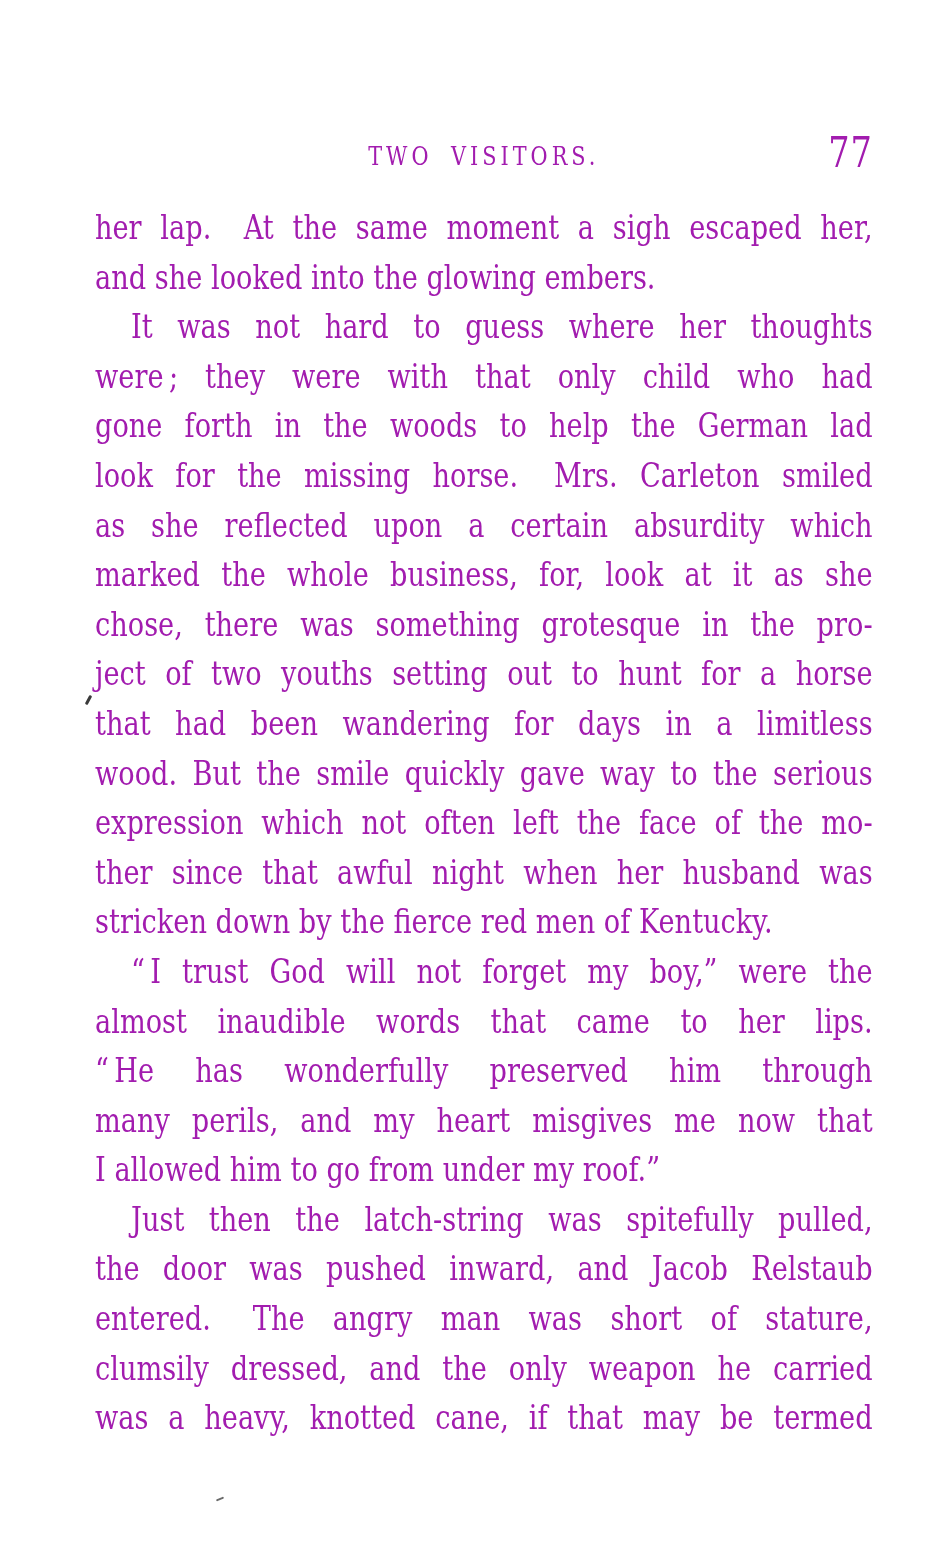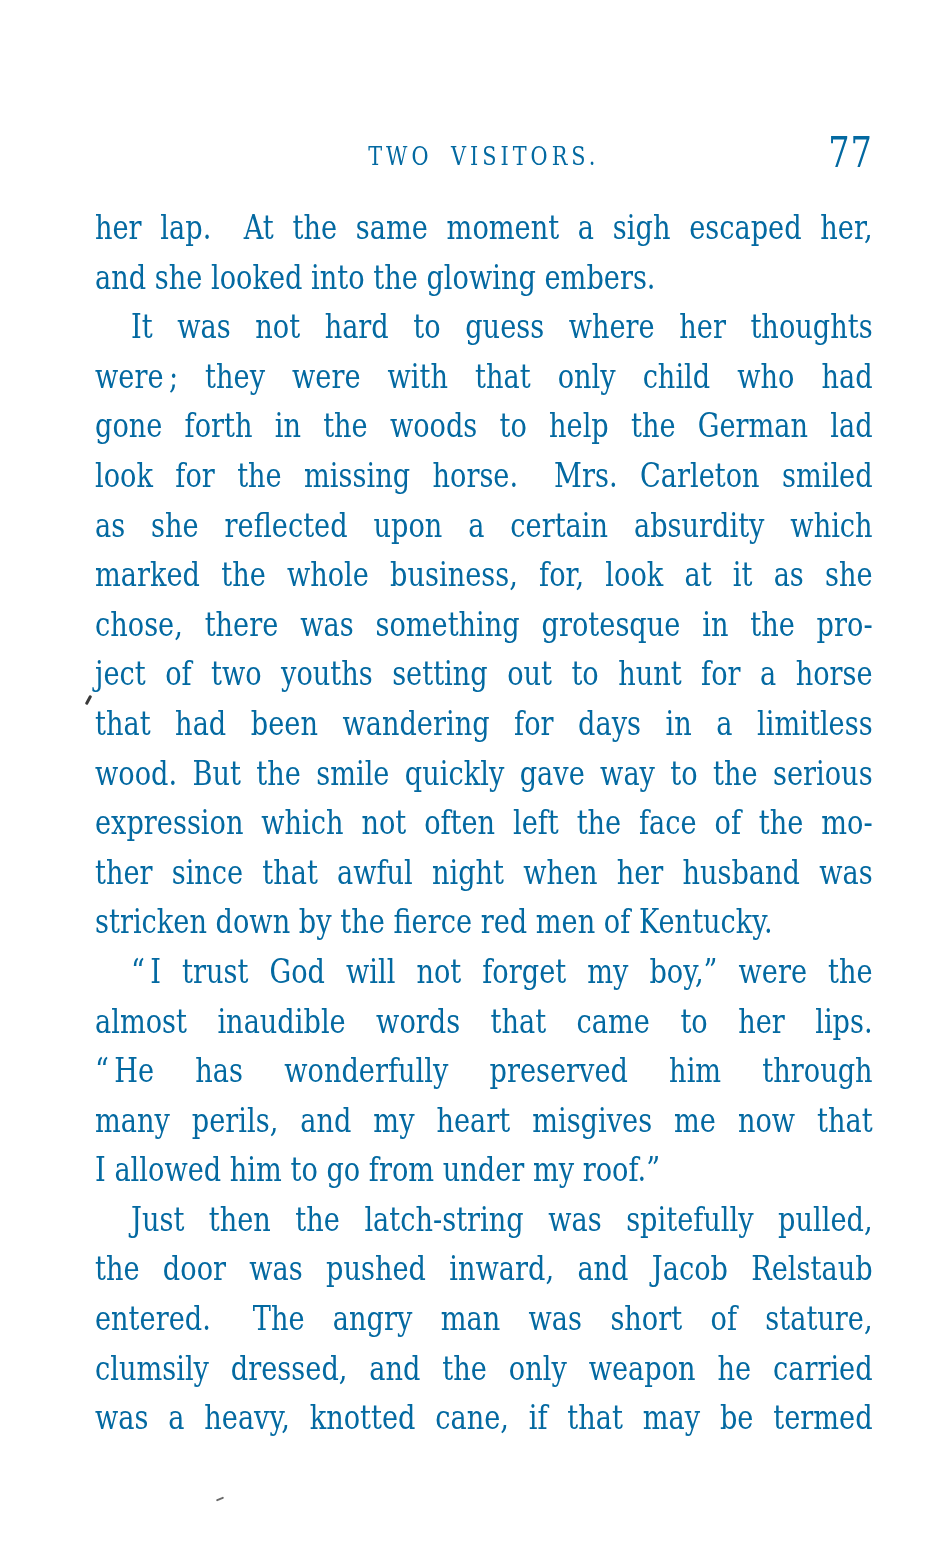--- a/index.html
+++ b/index.html
@@ -7,21 +7,21 @@
     padding: 0;
     background: #ffffff;
   }
   .page {
     position: relative;
     width: 945px;
     height: 1560px;
     background: #ffffff;
     overflow: hidden;
     font-family: "DejaVu Serif", "Liberation Serif", serif;
-    color: #0369a1;
+    color: #a21caf;
   }
   
   .scaled {
     position: absolute;
     left: 95px;
     top: 0;
     width: 972px;
     height: 1560px;
     transform: scaleX(0.8);
     transform-origin: 0 0;

